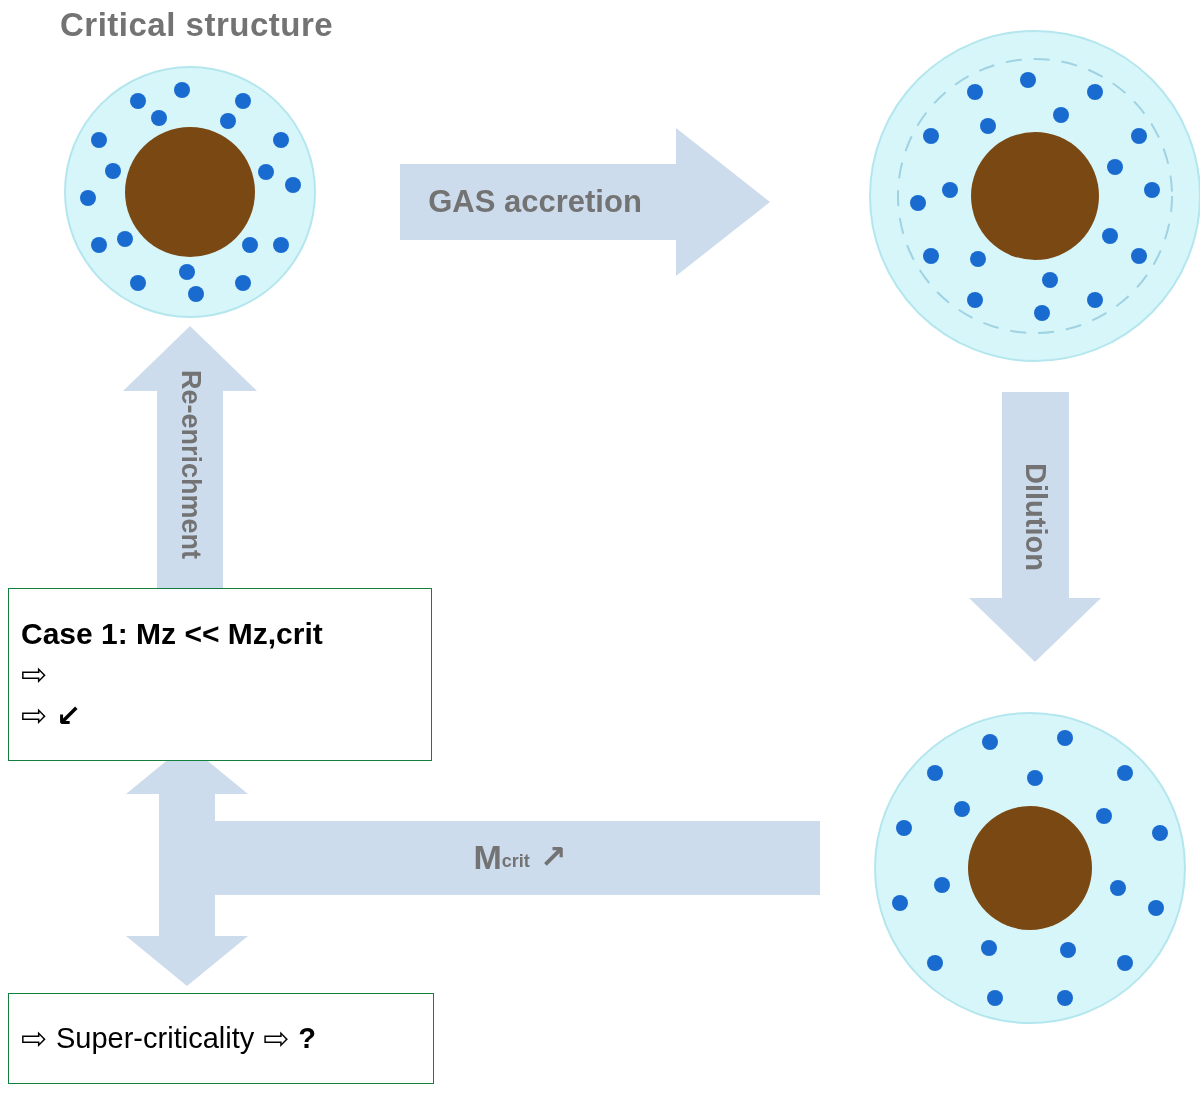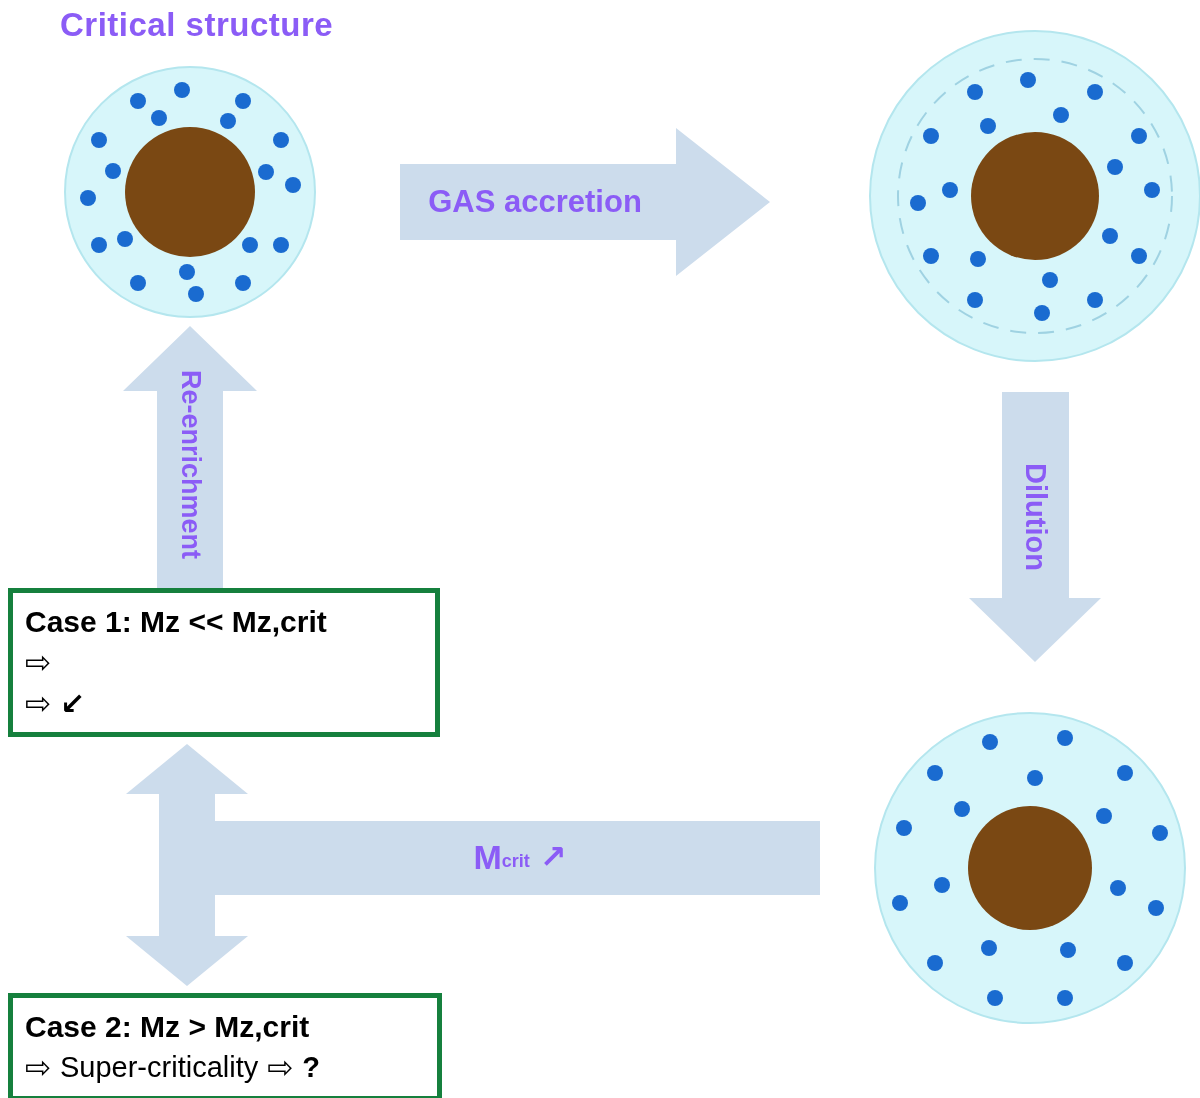--- a/index.html
+++ b/index.html
@@ -1,21 +1,21 @@
 <!DOCTYPE html>
 <html><head>
 <meta charset="utf-8">
 <style>
   html,body { margin:0; padding:0; background:#fff; }
   .canvas {
     position:relative; width:1200px; height:1098px; background:#ffffff;
     font-family:"Liberation Sans","DejaVu Sans",sans-serif; overflow:hidden;
   }
   .canvas svg { position:absolute; left:0; top:0; z-index:0; }
-  .label { position:absolute; z-index:2; color:#8b5cf6; }
+  .label { position:absolute; z-index:2; color:#737373; }
   .title {
     left:60px; top:6px; font-size:33px; font-weight:bold; letter-spacing:0.5px;
   }
   .gas-label {
     left:390px; top:184px; width:290px; text-align:center;
     font-size:31px; font-weight:bold;
   }
   .vtext {
     writing-mode:vertical-rl; display:flex; align-items:center; justify-content:center;
     font-weight:bold;
@@ -23,22 +23,22 @@
   .reenrich { left:172px; top:345px; height:240px; width:36px; font-size:27px; }
   .dilution { left:1016px; top:424px; height:185px; width:38px; font-size:29px; }
   .mcrit {
     left:415px; top:820px; width:210px; height:74px;
     display:flex; align-items:center; justify-content:center;
     font-size:34px; font-weight:bold;
   }
   .mcrit sub { font-size:18px; font-weight:bold; transform:translateY(4px); }
   .mcrit .trend { font-size:32px; margin-left:10px; }
   .case-box {
-    position:absolute; z-index:2; background:#ffffff; border:5px solid #15803d;
-    padding:8px 12px; color:#000;
+    position:absolute; z-index:2; background:#ffffff; border:1px solid #15803d;
+    padding:24px 12px; color:#000;
   }
   .case1 { left:8px; top:588px; width:398px; }
   .case2 { left:8px; top:993px; width:400px; }
   .case-heading { font-size:30px; font-weight:bold; line-height:41px; white-space:nowrap; }
   .case-line {
     display:flex; align-items:center; gap:9px; font-size:29px; line-height:41px; white-space:nowrap;
   }
   .bullet { font-family:"DejaVu Sans",sans-serif; font-size:31px; }
   .trend-small { font-family:"DejaVu Sans",sans-serif; font-size:30px; font-weight:bold; }
   .q-mark { font-weight:bold; }
@@ -157,21 +157,20 @@
     <div class="case-line">
       <span class="bullet">⇨</span>
     </div>
     <div class="case-line">
       <span class="bullet">⇨</span>
       <span class="trend-small">↙</span>
     </div>
   </div>
 
   <div class="case-box case2">
-    <div class="case-heading">Case 2: Mz &gt; Mz,crit</div>
     <div class="case-line">
       <span class="bullet">⇨</span>
       <span>Super-criticality</span>
       <span class="bullet">⇨</span>
       <span class="q-mark">?</span>
     </div>
   </div>
 
 </div>
 

